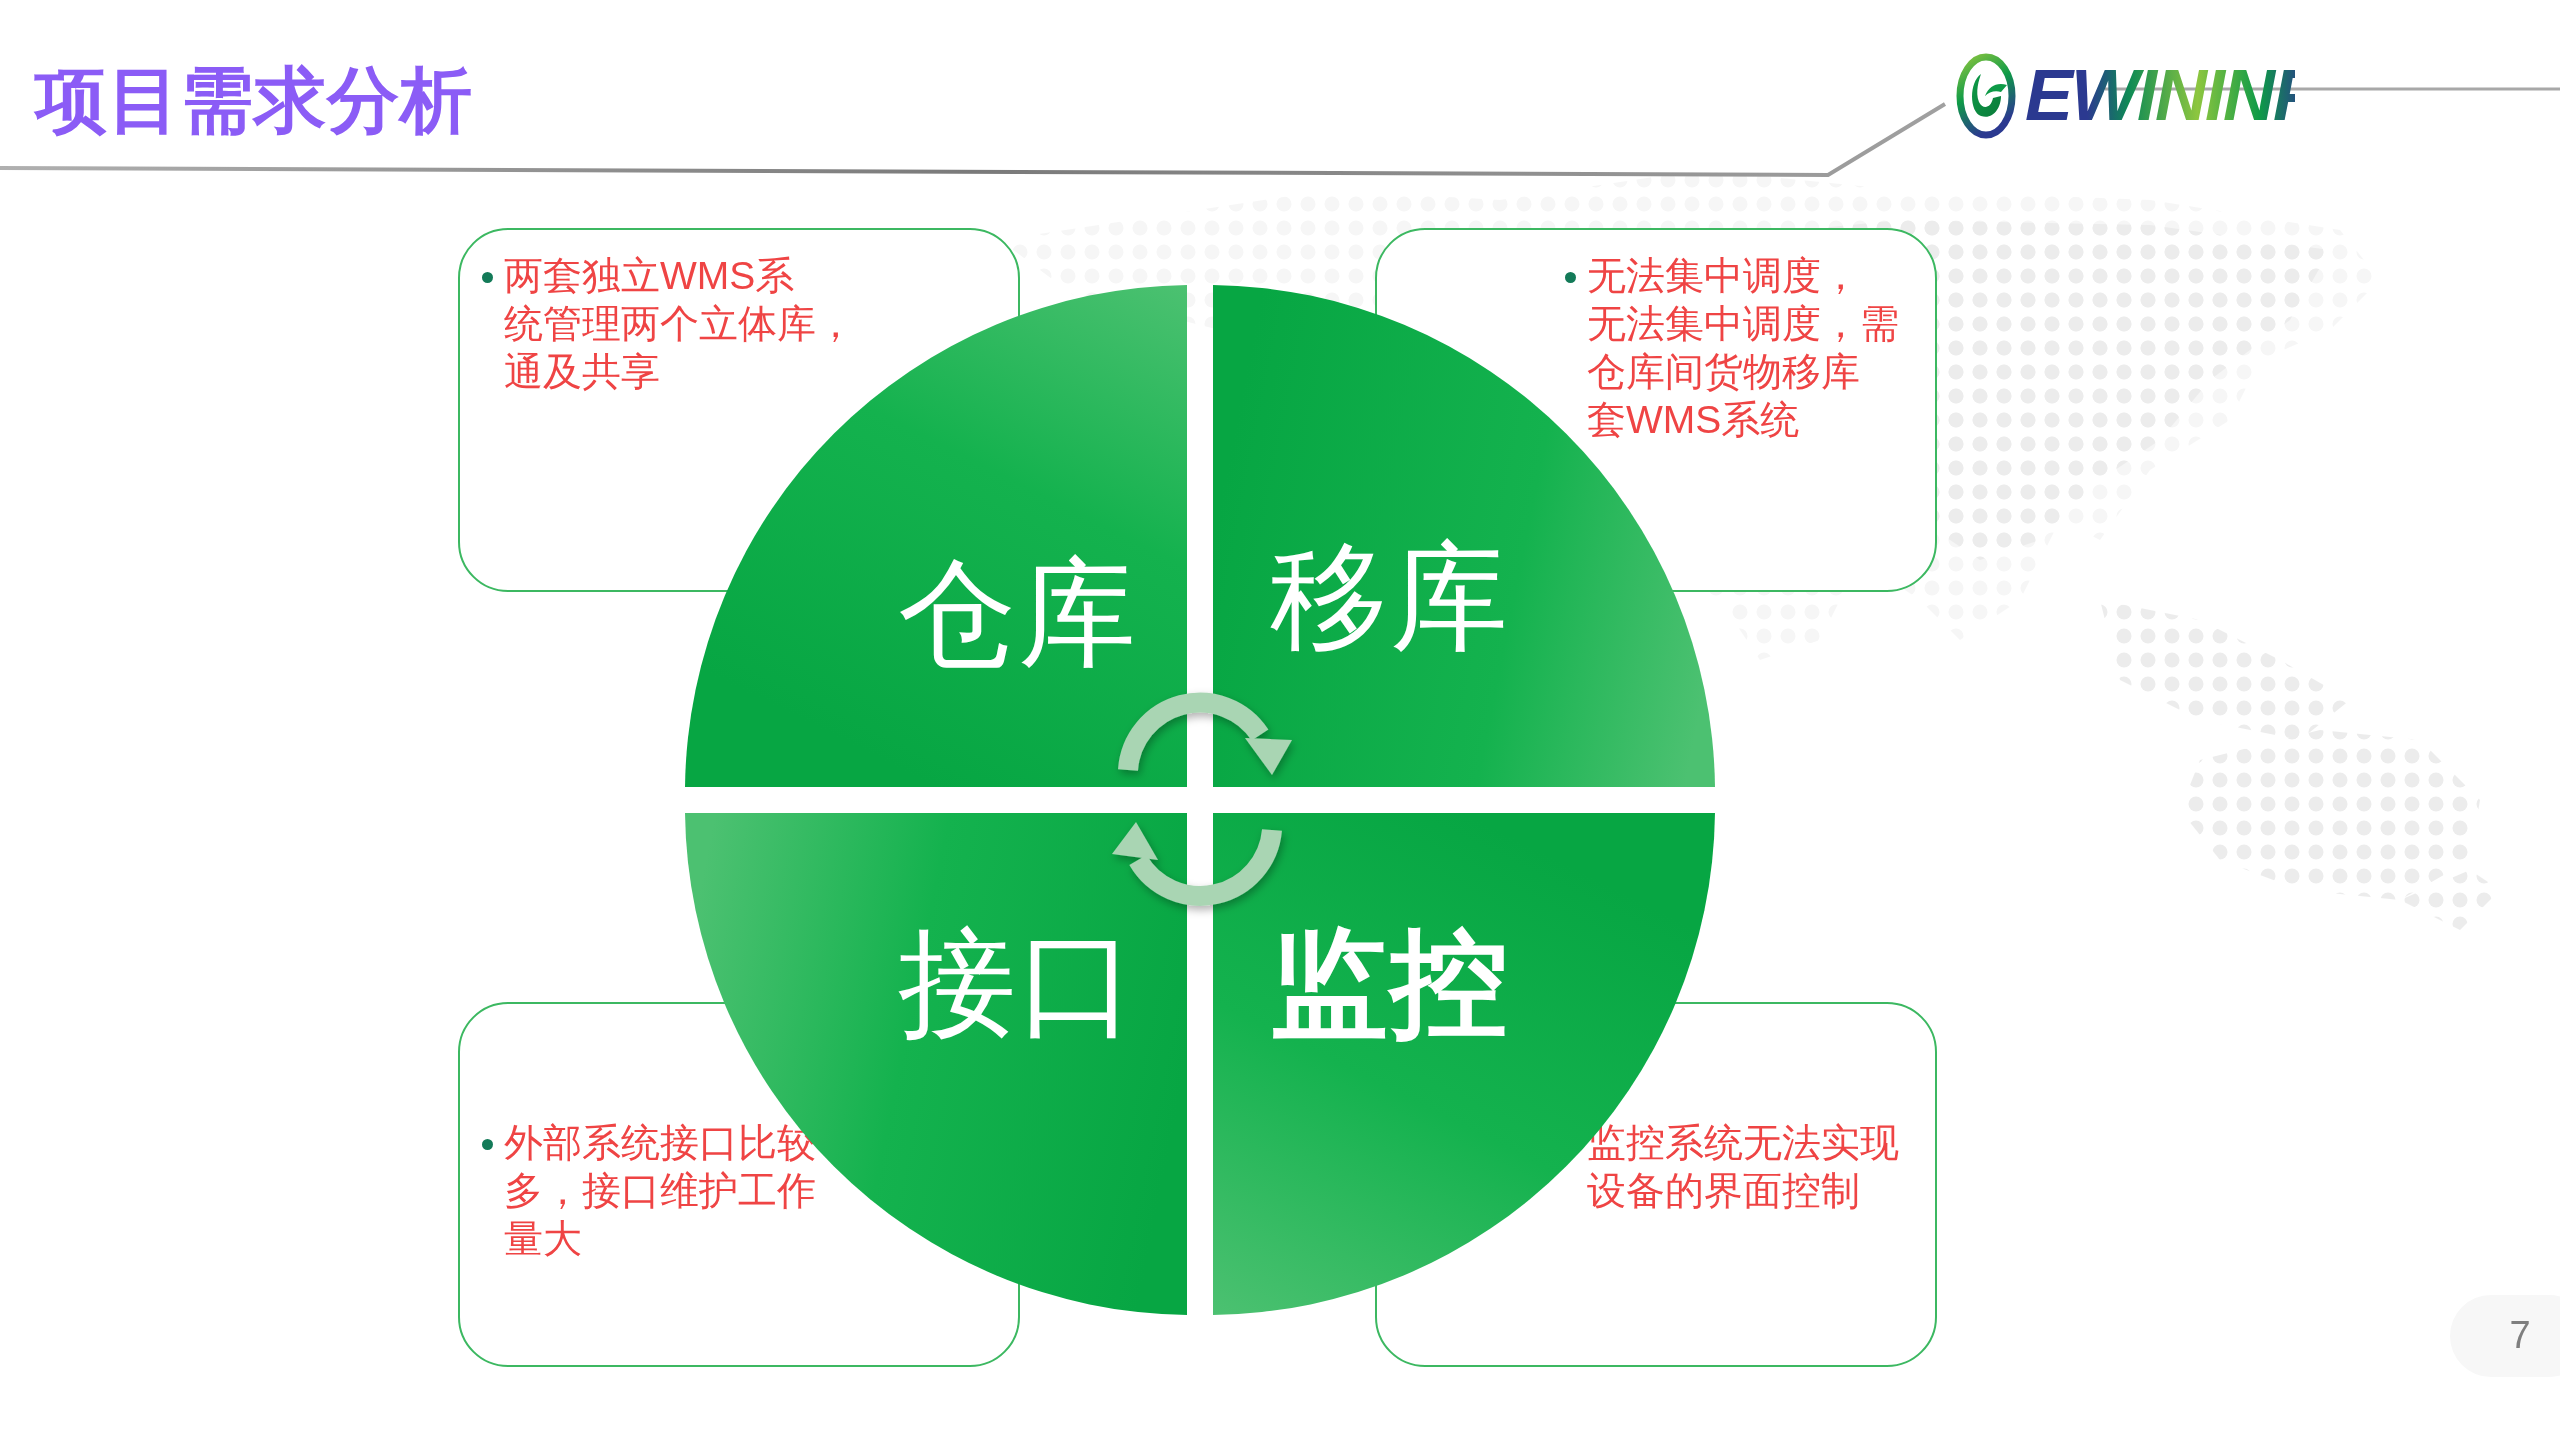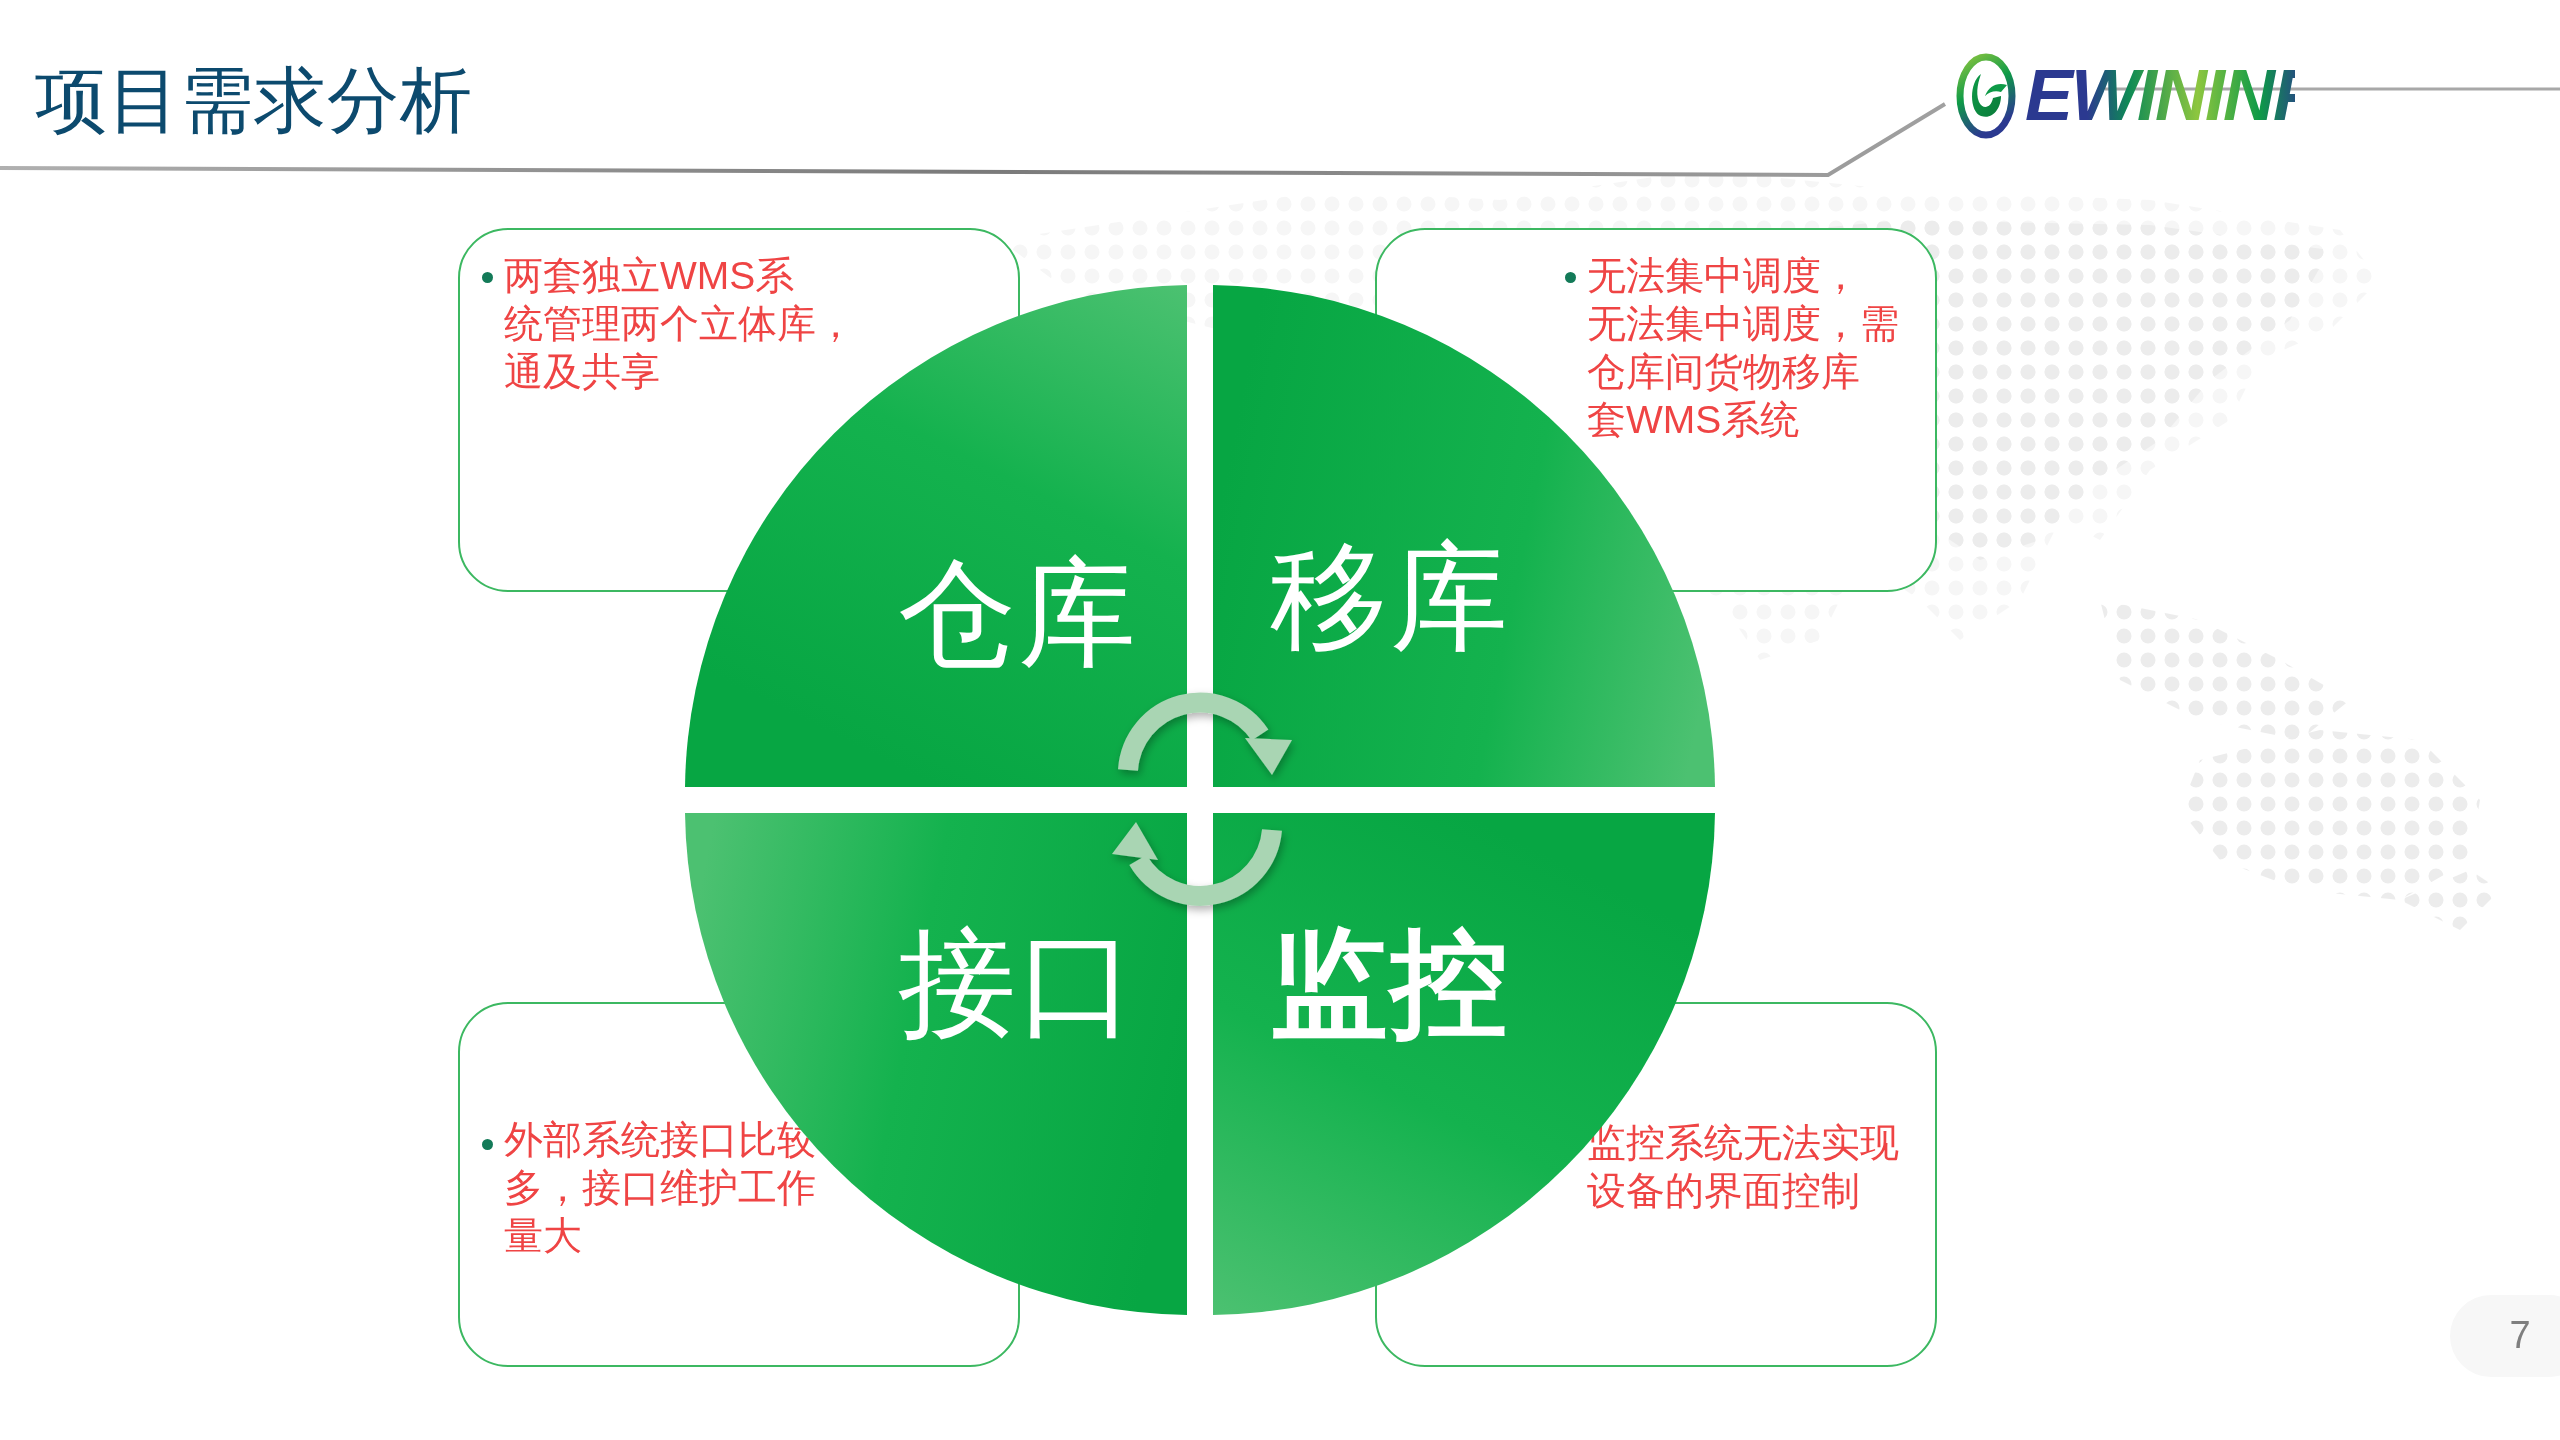--- a/index.html
+++ b/index.html
@@ -3,22 +3,22 @@
 <meta charset="utf-8">
 <style>
   html, body { margin:0; padding:0; }
   body {
     width:2560px; height:1440px; position:relative; overflow:hidden;
     background:#ffffff;
     font-family:"DejaVu Sans","Liberation Sans",sans-serif;
   }
   .abs { position:absolute; }
   .title {
-    left:35px; top:50px; font-size:72px; color:#0c4a6e; letter-spacing:1px;
-    line-height:100px; white-space:nowrap;
+    left:35px; top:50px; font-size:72px; color:#8b5cf6; letter-spacing:1px;
+    line-height:100px; white-space:nowrap;font-weight:bold;
   }
   .page-num-pill {
     left:2450px; top:1295px; width:140px; height:82px; border-radius:41px;
     background:#f7f7f7;
   }
   .page-num {
     left:2490px; top:1305px; width:60px; text-align:center; font-size:38px;
     color:#7f7f7f; line-height:60px;
     font-family:"Liberation Sans",sans-serif;
   }
@@ -126,21 +126,21 @@
 <div class="abs card" style="left:1375px;top:228px;width:562px;height:364px;">
   <div class="card-text bullet-item abs" style="left:188px;top:22px;width:360px;">
     <div>无法集中调度，</div>
     <div>无法集中调度，需</div>
     <div>仓库间货物移库</div>
     <div>套WMS系统</div>
   </div>
 </div>
 
 <div class="abs card" style="left:458px;top:1002px;width:562px;height:365px;">
-  <div class="card-text bullet-item abs" style="left:22px;top:115px;width:360px;font-family:Liberation Mono, monospace;">
+  <div class="card-text bullet-item abs" style="left:22px;top:115px;width:360px;">
     <div>外部系统接口比较</div>
     <div>多，接口维护工作</div>
     <div>量大</div>
   </div>
 </div>
 
 <div class="abs card" style="left:1375px;top:1002px;width:562px;height:365px;">
   <div class="card-text bullet-item abs" style="left:188px;top:115px;width:360px;">
     <div>监控系统无法实现</div>
     <div>设备的界面控制</div>

